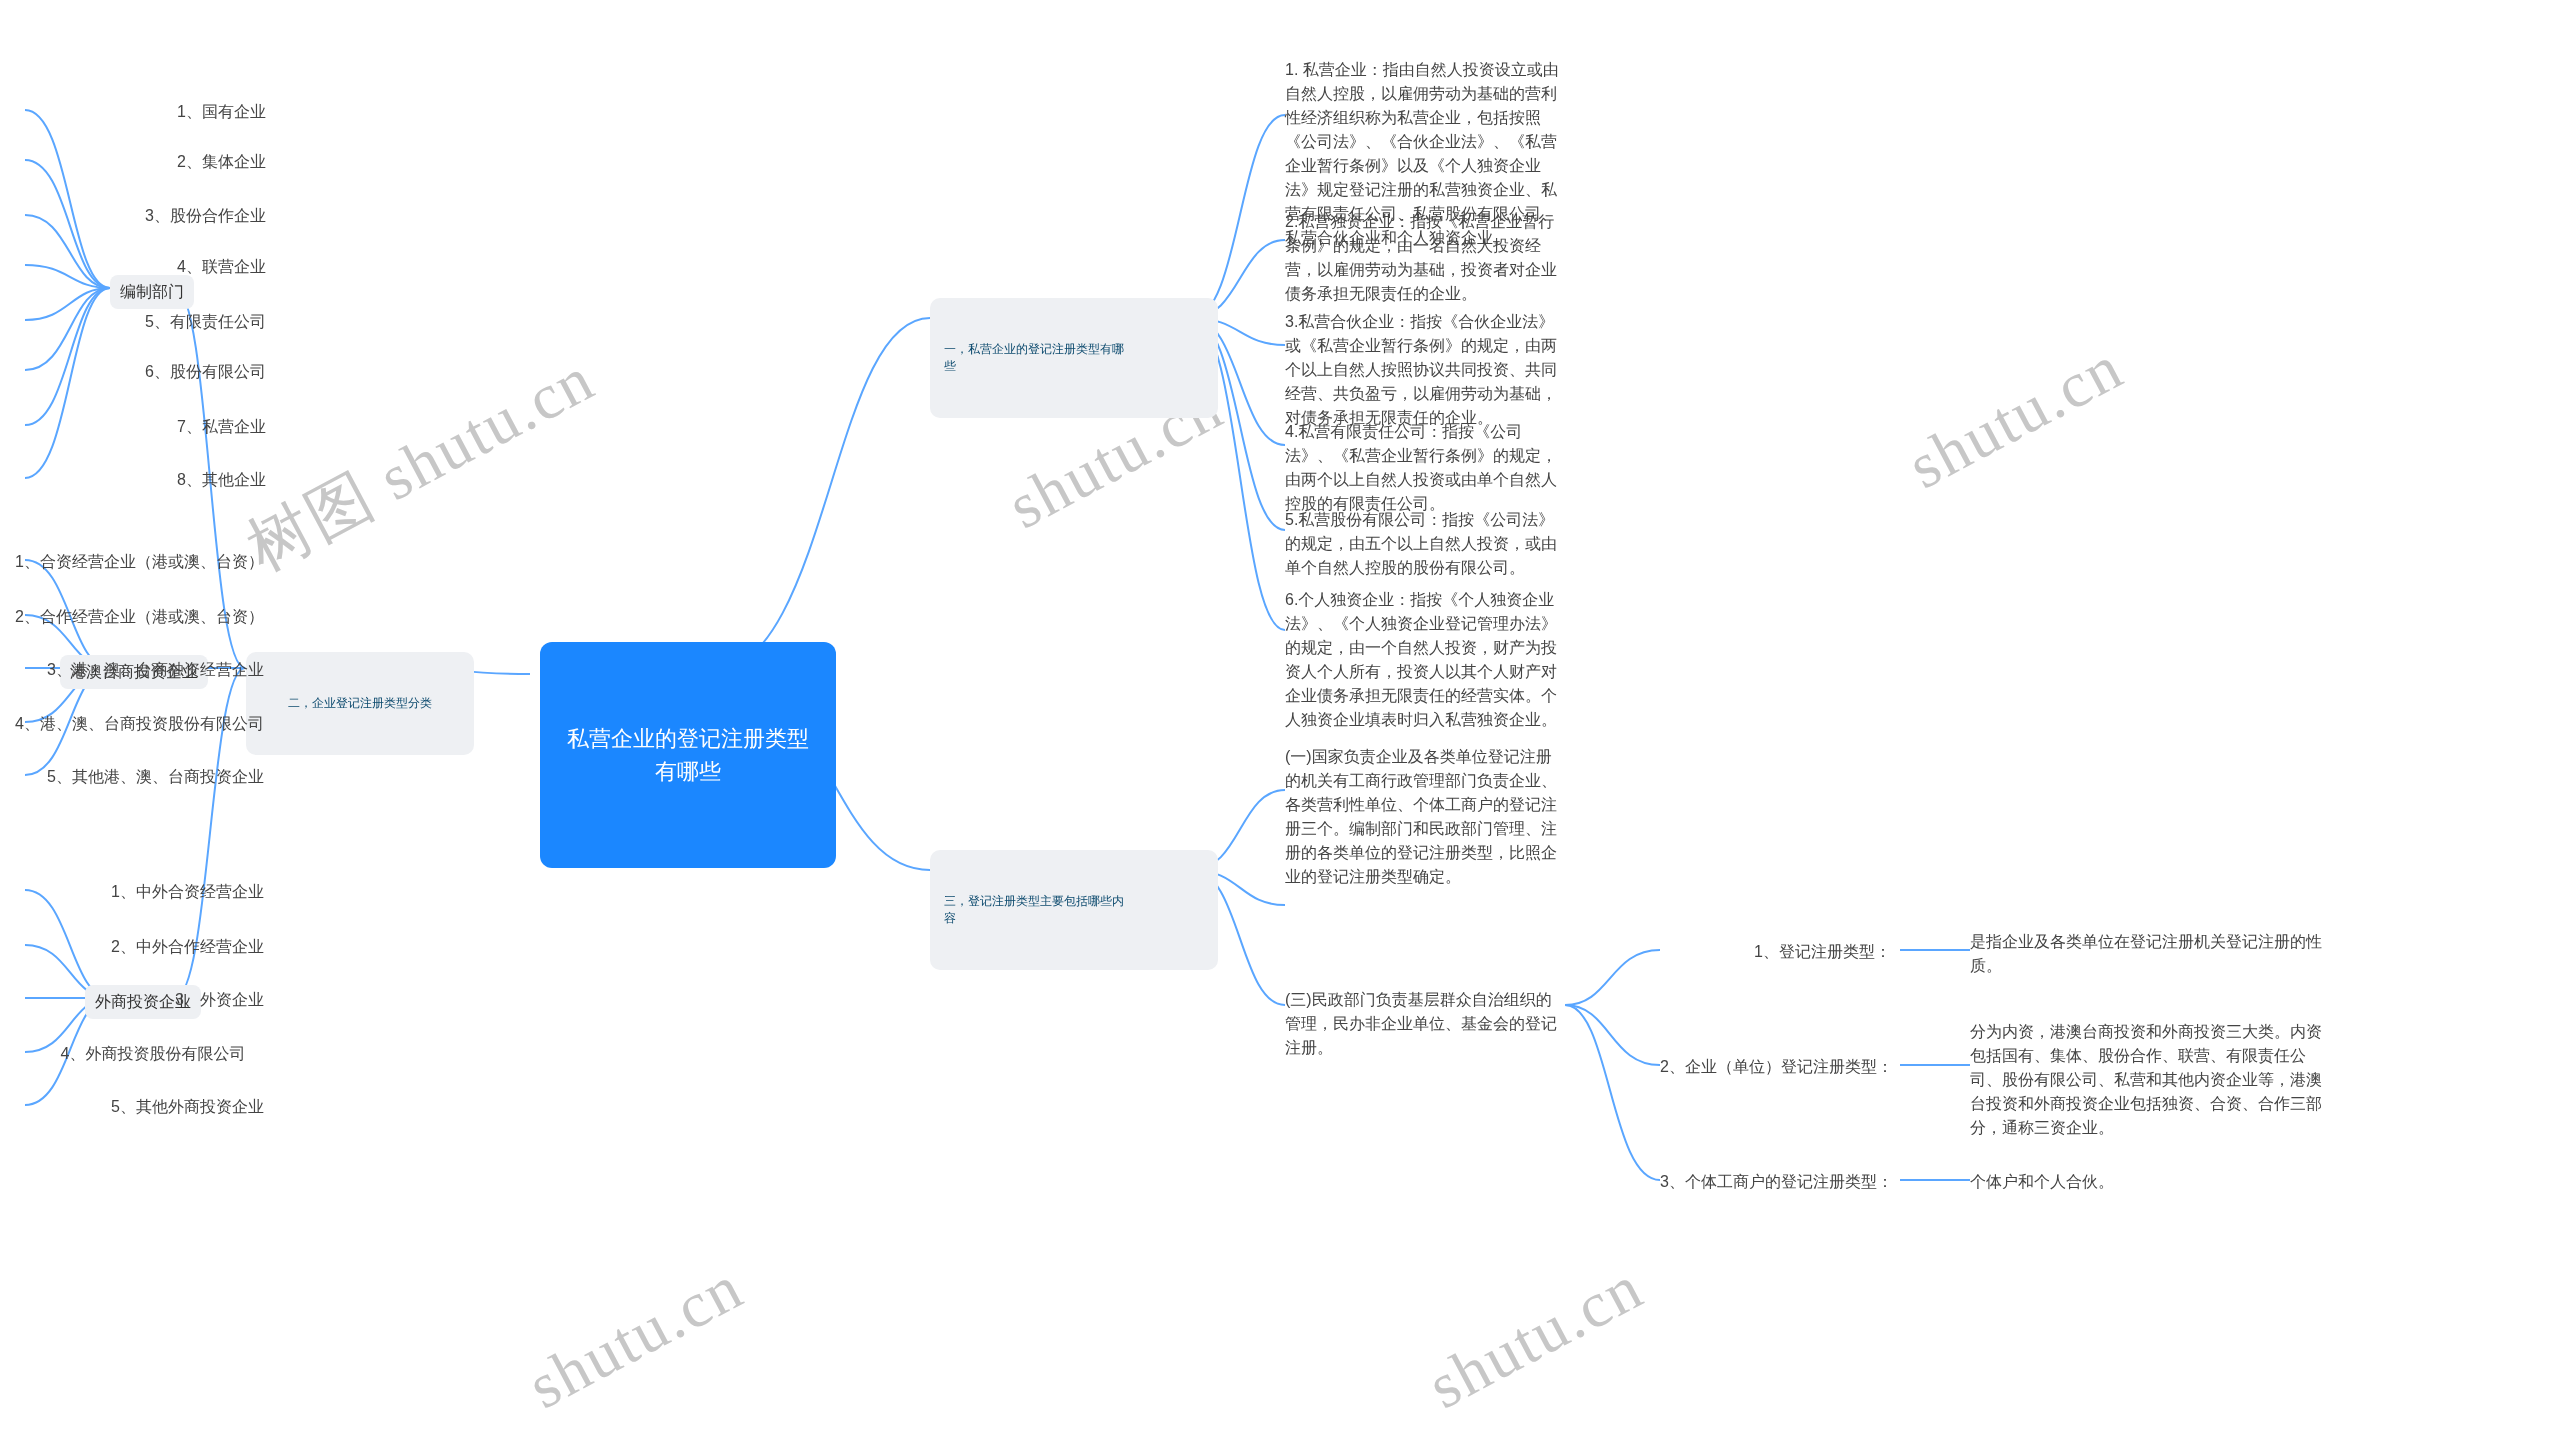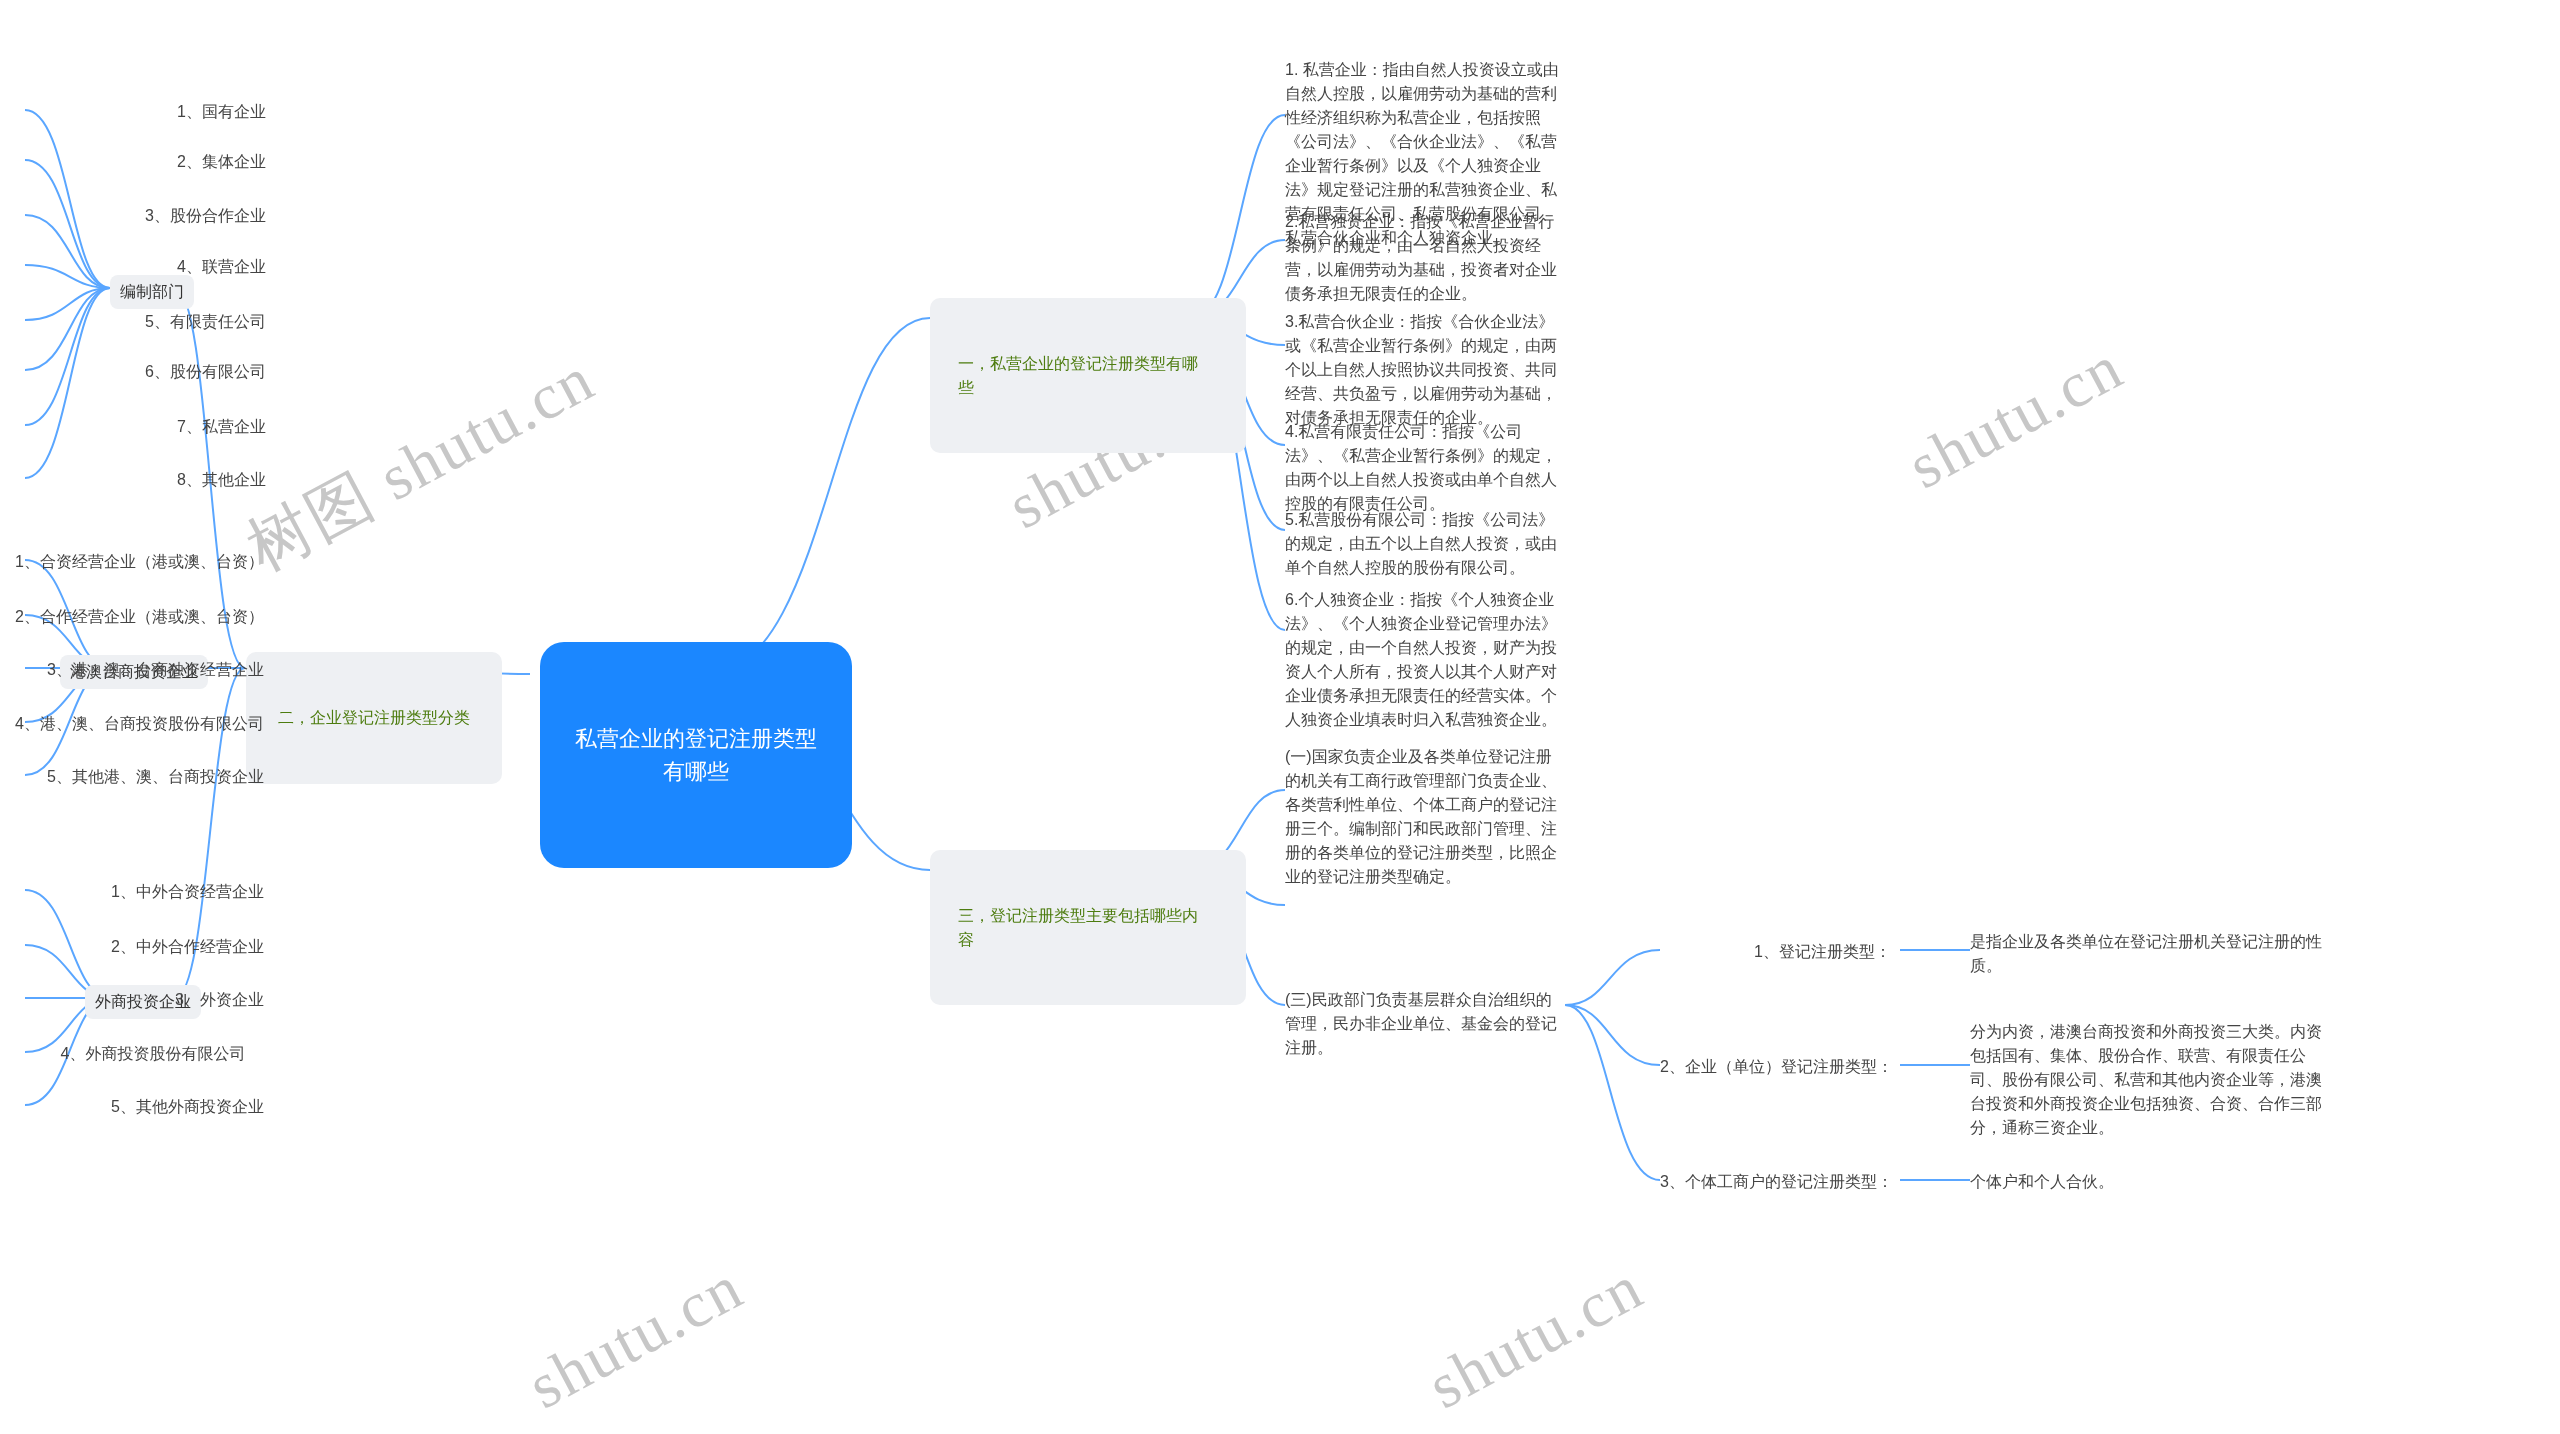--- a/index.html
+++ b/index.html
@@ -1,21 +1,21 @@
 <!DOCTYPE html>
 <html><head>
 <meta charset="utf-8">
 <style>
   html,body{margin:0;padding:0;width:2560px;height:1434px;background:#fff;font-family:-apple-system,"Microsoft YaHei","PingFang SC",sans-serif;overflow:hidden}
   .stage{position:relative;width:2560px;height:1434px}
   svg.conns{position:absolute;inset:0;width:2560px;height:1434px;pointer-events:none}
   .node{position:absolute;font-size:16px;color:#333;line-height:1.4;white-space:pre-wrap;word-break:break-all}
   .node .txt{display:block}
-  .root{background:#1b87ff;color:#fff;padding:14px 26px;border-radius:24px;font-size:22px;text-align:center;line-height:1.5;width:260px}
-  .branch{background:#eef0f3;color:#4d7c0f;padding:8px 28px;border-radius:10px;font-size:16px;line-height:1.45;width:260px}
+  .root{background:#1b87ff;color:#fff;padding:14px 18px;border-radius:12px;font-size:22px;text-align:center;line-height:1.5;width:260px}
+  .branch{background:#eef0f3;color:#0c4a6e;padding:8px 14px;border-radius:10px;font-size:12px;line-height:1.45;width:260px}
   .sub{background:#eef0f3;color:#333;padding:6px 10px;border-radius:8px;font-size:16px}
   .leaf{font-size:16px;color:#444;line-height:1.5}
   .leaf-narrow{width:280px}
   .leaf-wide{width:360px}
   .watermark{position:absolute;color:#c7c7c7;font-size:64px;letter-spacing:2px;transform:rotate(-28deg);font-family:Georgia,"Times New Roman",serif;user-select:none;pointer-events:none;white-space:nowrap}
 </style>
 </head>
 <body>
 
 <div class="stage">

